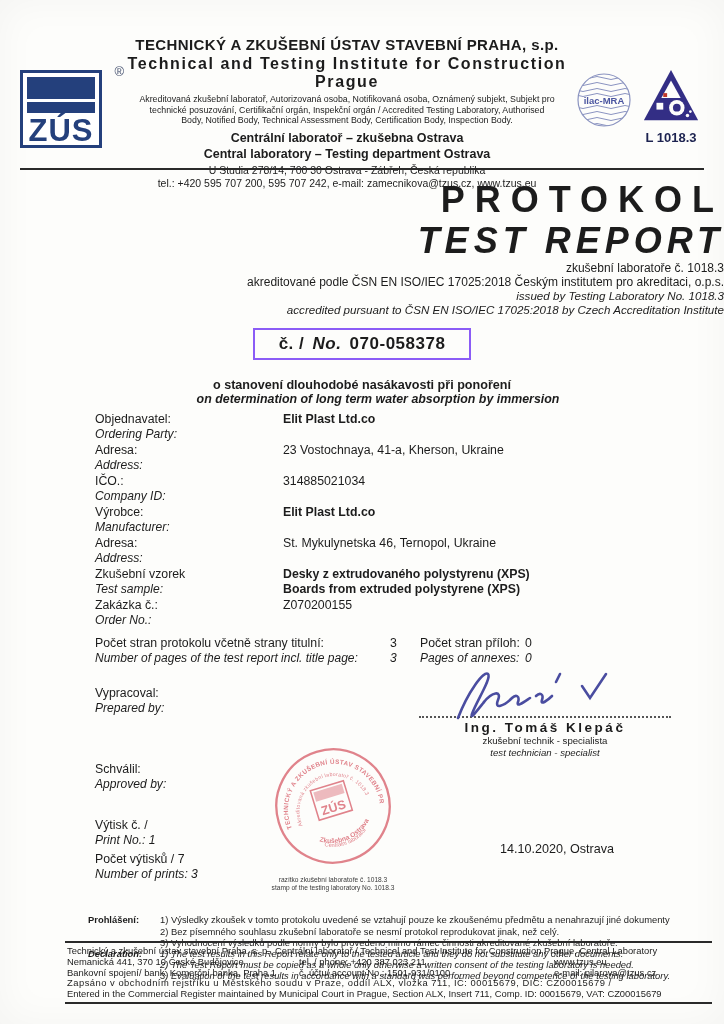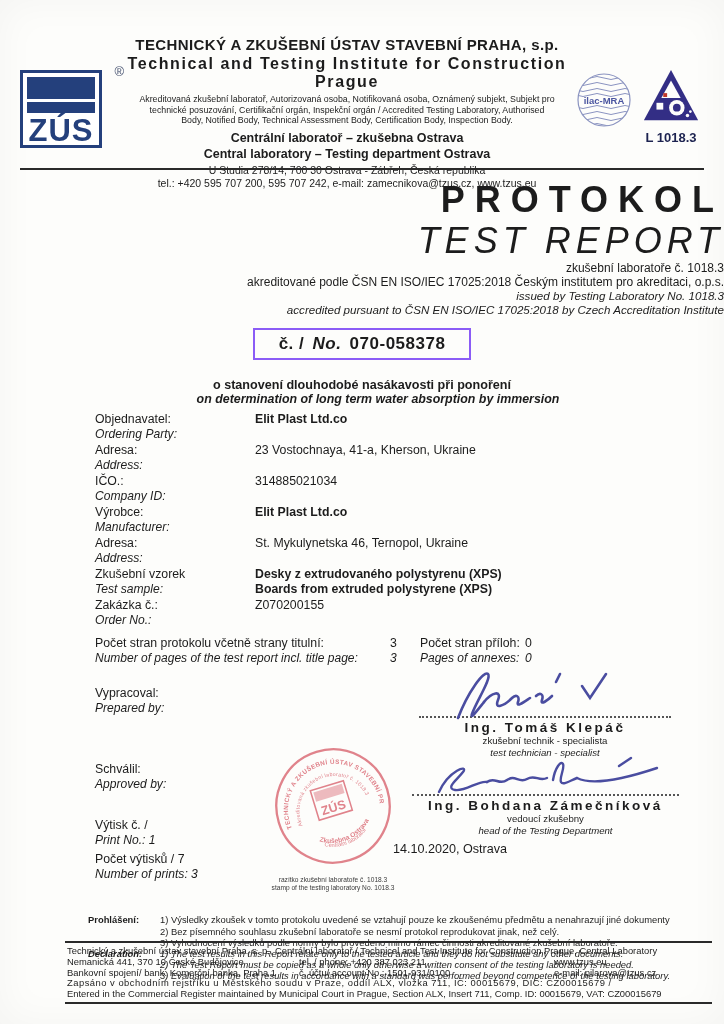--- a/index.html
+++ b/index.html
@@ -28,54 +28,54 @@
   .tel-line{font-size:10.5px;margin-top:1px;}
   .header-logos{position:absolute;right:14px;top:66px;width:136px;}
   .ilac-svg{position:absolute;left:0;top:4px;width:60px;height:60px;}
   .cia-svg{position:absolute;left:66px;top:0;width:62px;height:62px;}
   .cia-label{position:absolute;left:58px;top:64px;width:78px;text-align:center;font-size:13px;font-weight:bold;color:#1d2350;}
   .rule{position:absolute;left:20px;top:168px;width:684px;height:2px;background:#2a2a2a;}
 
   
   .title-sec{margin-top:0;padding-top:10px;text-align:right;}
   .title-cs{font-size:36px;font-weight:bold;letter-spacing:10px;line-height:40px;}
-  .title-en{font-size:36px;font-weight:normal;font-style:italic;letter-spacing:5px;line-height:42px;}
+  .title-en{font-size:36px;font-weight:bold;font-style:italic;letter-spacing:5px;line-height:42px;}
   .title-sub{font-size:12px;line-height:13.6px;}
   .title-sub.italic{font-size:11.6px;}
   .no-box-wrap{text-align:center;margin-top:12px;}
   .no-box{display:inline-block;border:2px solid #8b5cf6;padding:4px 24px;font-size:17px;font-weight:bold;letter-spacing:.5px;}
   .no-box .italic{margin:0 3px;}
 
   
   .subject{margin-top:18px;text-align:center;}
   .subject-cs{font-size:12.6px;font-weight:bold;}
   .subject-en{font-size:12.4px;font-weight:bold;font-style:italic;margin-left:32px;}
 
   
   .fields{margin:6px 0 0 95px;}
-  .frow{display:grid;grid-template-columns:160px 1fr;line-height:15px;margin-bottom:1px;}
+  .frow{display:grid;grid-template-columns:160px 1fr;line-height:15px;margin-bottom:1px;gap:28px;}
   .flabel-cs{font-size:12.3px;}
   .flabel-en{font-size:12.1px;font-style:italic;color:#222;}
   .fval{font-size:12.3px;}
   .fval.b{font-weight:bold;}
 
   
   .pages{margin:8px 0 0 95px;display:grid;grid-template-columns:295px 30px 105px 40px;font-size:12.3px;line-height:15px;}
   .pages .italic{font-size:12px;font-style:italic;}
 
   
   .sig-area{position:relative;height:232px;margin-top:6px;}
   .slabel{position:absolute;left:95px;font-size:12.3px;line-height:15px;}
   .slabel .italic{font-size:12.1px;}
   .sigblock{position:absolute;width:260px;text-align:center;}
   .sig-svg{display:block;margin:0 auto;}
   .dotline{border-bottom:2px dotted #555;margin:-6px 4px 2px 4px;}
   .sig-name{font-size:13.5px;font-weight:bold;letter-spacing:2.5px;}
   .sig-role{font-size:9.6px;line-height:11.5px;}
-  .date-place{position:absolute;left:393px;top:170px;width:260px;font-size:12.6px;}
+  .date-place{position:absolute;left:427px;top:170px;width:260px;text-align:center;font-size:12.6px;}
   .stampwrap{position:absolute;left:258px;top:62px;width:150px;text-align:center;}
   .stamp-caption{font-size:6.6px;line-height:7.8px;color:#3a3a3a;margin-top:-6px;}
   .printblock{position:absolute;left:95px;top:146px;font-size:12.3px;line-height:15px;}
   .printblock .gap{height:4px;}
   .printblock .italic{font-size:12.1px;}
 
   
   .decl{margin:10px 0 0 88px;width:600px;font-size:9.4px;line-height:11.2px;}
   .decl-row{display:grid;grid-template-columns:72px 1fr;}
   .decl-label{font-weight:bold;}
@@ -278,35 +278,20 @@
       <div class="sig-name">Ing. Tomáš Klepáč</div>
       <div class="sig-role">zkušební technik - specialista</div>
       <div class="sig-role italic">test technician - specialist</div>
     </div>
 
     <div class="slabel" style="top:90px;">
       <div>Schválil:</div>
       <div class="italic">Approved by:</div>
     </div>
 
-    <div class="sigblock" style="left:408px;top:82px;width:275px;">
-      <svg class="sig-svg" width="250" height="46" viewBox="0 0 250 46">
-        <g stroke="#4a4da0" stroke-width="2.4" fill="none" stroke-linecap="round">
-          <path d="M18,38 C28,16 48,10 42,18 C36,26 24,34 34,36 C44,38 58,26 66,28"></path>
-          <path d="M66,28 C74,22 78,32 86,26 C94,20 98,30 106,25 C114,20 118,28 126,24"></path>
-          <path d="M132,26 C134,14 140,6 142,10 C144,14 138,24 140,28 C142,32 150,26 156,24"></path>
-          <path d="M156,24 C172,32 206,24 236,14"></path>
-          <path d="M198,12 l12,-8"></path>
-        </g>
-      </svg>
-      <div class="dotline"></div>
-      <div class="sig-name">Ing. Bohdana Zámečníková</div>
-      <div class="sig-role">vedoucí zkušebny</div>
-      <div class="sig-role italic">head of the Testing Department</div>
-    </div>
 
     <div class="date-place">14.10.2020, Ostrava</div>
 
     <div class="stampwrap">
       <svg width="148" height="144" viewBox="0 0 150 150">
         <g transform="rotate(-17 75 75)" opacity="0.8">
           <circle cx="75" cy="75" r="59" fill="none" stroke="#d96570" stroke-width="2.4"></circle>
           <defs>
             <path id="arcOuter" d="M 27.8,88 A 48,48 0 1 1 122.2,88"></path>
             <path id="arcInner" d="M 39.5,89 A 36.5,36.5 0 1 1 110.5,89"></path>

